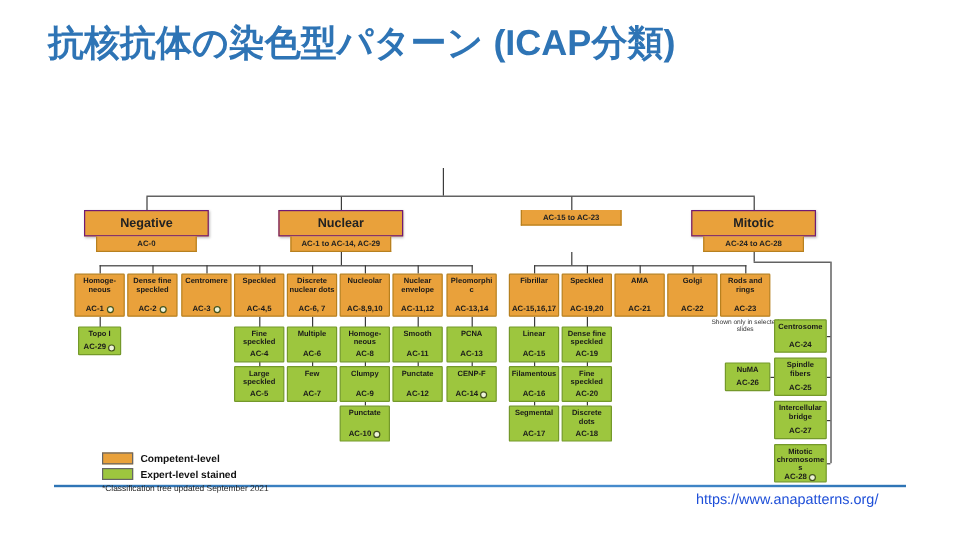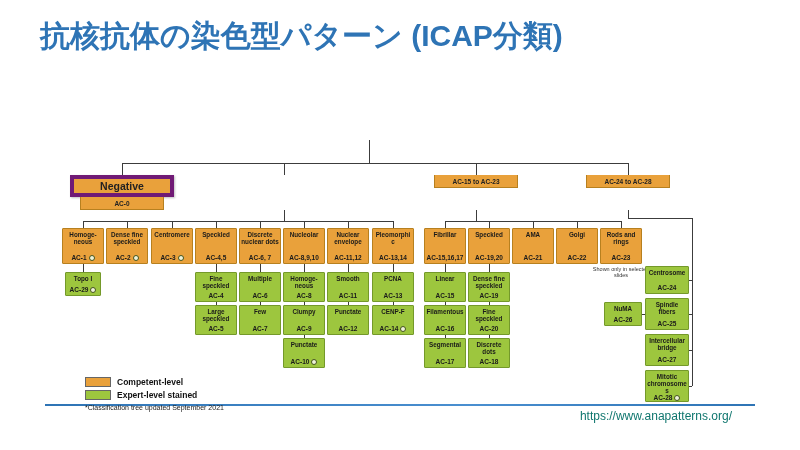--- a/index.html
+++ b/index.html
@@ -10,21 +10,21 @@
            color:#2E74B5; white-space:nowrap; }
 
   .root { position:absolute; left:272px; top:96px; width:196px; height:44px;
           background:linear-gradient(180deg,#87974d 0%,#5a6b2e 55%,#39491a 100%);
           border:1px solid #2f3d12; border-radius:3px;
           display:flex; align-items:center; justify-content:center;
           color:#fff; font-size:17px; font-weight:bold;
           text-shadow:1px 1px 2px rgba(0,0,0,.6); box-shadow:2px 2px 5px rgba(0,0,0,.35); z-index:2; }
 
   .cat { position:absolute; top:175px; width:104px; z-index:2; }
-  .cat .cname { height:22px; background:#E9A13B; border:4px solid #701a75;
+  .cat .cname { height:22px; background:#E9A13B; border:1px solid #701a75;
                 display:flex; align-items:center; justify-content:center;
                 font-size:10.5px; font-weight:bold; color:#222;
                 box-shadow:1px 1px 2px rgba(0,0,0,.25); }
   .cat .crange { width:84px; margin:0 auto; height:13px; background:#E9A13B;
                  border:1px solid #b7801f; border-top:none;
                  display:flex; align-items:center; justify-content:center;
                  font-size:6.5px; font-weight:bold; color:#222; }
 
   .node { position:absolute; z-index:2; display:flex; flex-direction:column;
           justify-content:space-between; align-items:center; padding:2px 1px;
@@ -47,39 +47,44 @@
   .lswatch { width:26px; height:10px; border:1px solid #666; margin-right:6px;
              display:flex; align-items:center; justify-content:center; flex:none; }
   .lswatch.competent { background:#E9A13B; }
   .lswatch.expert    { background:#9DC63E; }
   .lswatch.metaphase { background:#9DC63E; }
   .llabel { font-size:8.5px; font-weight:bold; color:#111; }
   .lnote  { font-size:7px; color:#222; margin-top:3px; }
 
   .divider { position:absolute; left:45px; top:404px; width:710px; height:2px;
              background:linear-gradient(90deg,#2E74B5 0%,#4a8fd0 60%,#2E74B5 100%); }
-  .url { position:absolute; right:68px; top:409px; font-size:12px; color:#0f766e;
+  .url { position:absolute; right:68px; top:409px; font-size:12px; color:#1d4ed8;
          text-decoration:none; }
 </style>
 </head>
 <body>
 
 <div class="slide" id="slide">
 
   <div class="title">抗核抗体の染色型パターン (ICAP分類)</div>
 
 
   <div class="cat" style="left:70px">
     <div class="cname">Negative</div>
     <div class="crange">AC-0</div>
   </div>
+  <div class="cat" style="left:232px">
+    <div class="cname">Nuclear</div>
+    <div class="crange">AC-1 to AC-14, AC-29</div>
+  </div>
   <div class="cat" style="left:424px">
     <div class="crange">AC-15 to AC-23</div>
   </div>
   <div class="cat" style="left:576px">
+    <div class="cname">Mitotic</div>
     <div class="crange">AC-24 to AC-28</div>
   </div>
 
   <div class="legend">
     <div class="lrow">
       <span class="lswatch competent"></span>
       <span class="llabel">Competent-level</span>
     </div>
     <div class="lrow">
       <span class="lswatch expert"></span>

